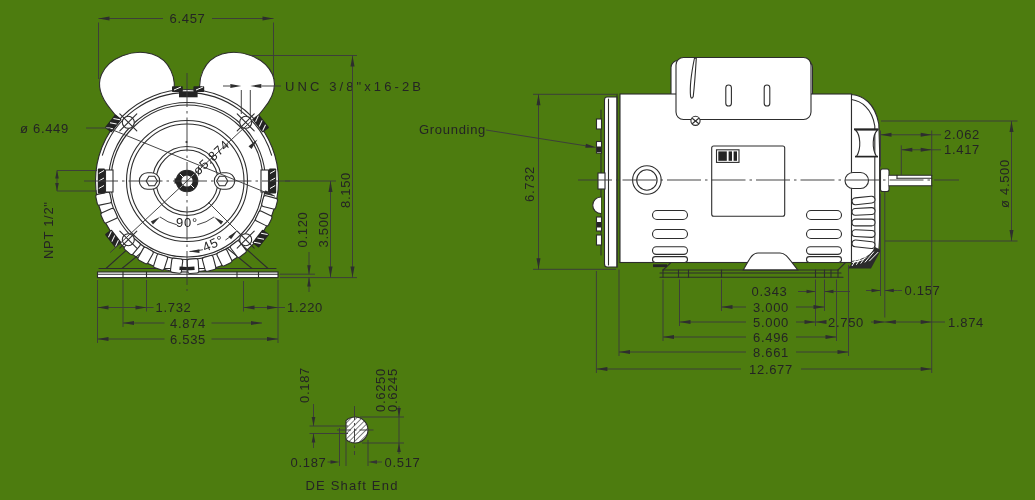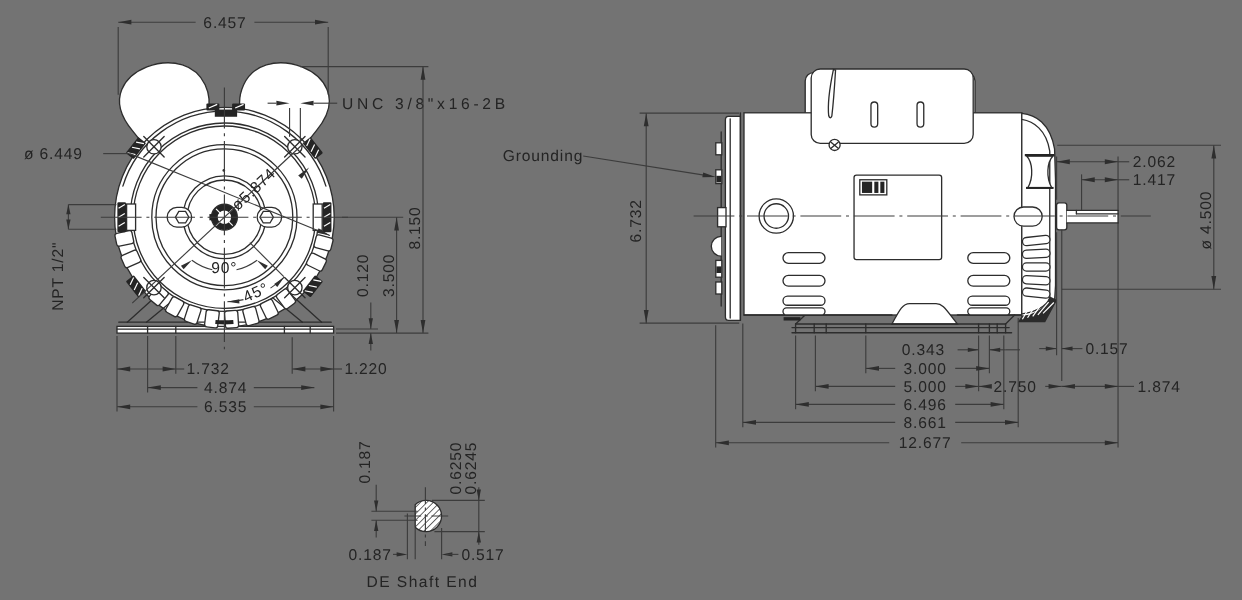--- a/index.html
+++ b/index.html
@@ -1,16 +1,16 @@
 <!DOCTYPE html>
 <html><head>
 <meta charset="utf-8">
 <style>
   html,body { margin:0; padding:0; background:#ffffff; }
-  .stage { position:relative; width:1035px; height:500px; background:#737373;
+  .stage { position:relative; width:1035px; height:500px; background:#4d7c0f;
            font-family:"Liberation Sans", sans-serif; }
   svg { display:block; }
   .o  { stroke:#2d2d2d; stroke-width:1.1; fill:none; stroke-linecap:round; }
   .f  { fill:#242424; stroke:none; }
   .wh { stroke:#ffffff; stroke-width:1; fill:none; }
   .d  { stroke:#3c3c3c; stroke-width:0.95; fill:none; }
   .cl { stroke:#3c3c3c; stroke-width:0.95; fill:none; stroke-dasharray:34 4 2.5 4; }
   .cl2{ stroke:#3c3c3c; stroke-width:0.95; fill:none; stroke-dasharray:14 3 2.5 3; }
   .ah { fill:#2e2e2e; stroke:none; }
   .t  { font-family:"Liberation Sans", sans-serif; font-size:13px; fill:#242424;

